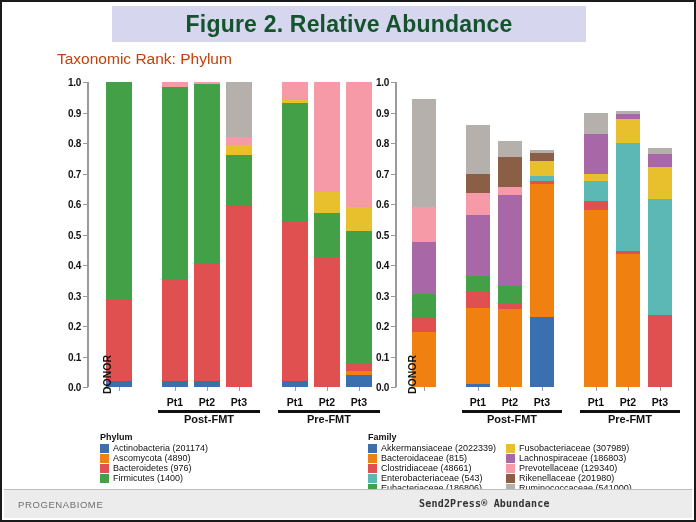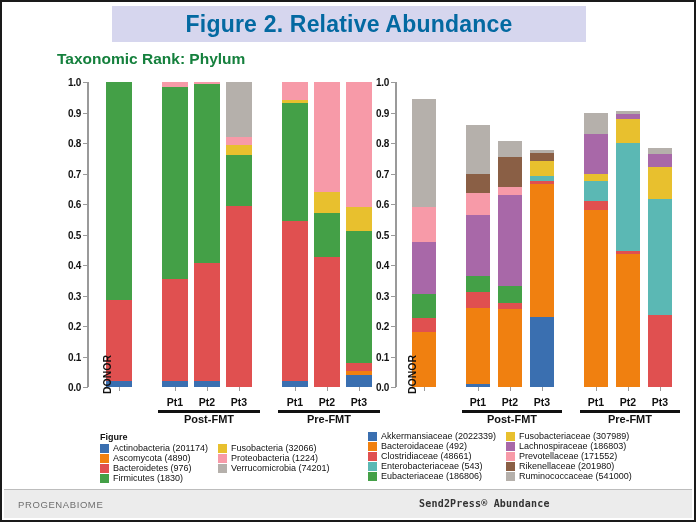--- a/index.html
+++ b/index.html
@@ -16,27 +16,27 @@
     background:#ffffff;
   }
 
   
   #titlebar{
     position:absolute;left:110px;top:4px;width:474px;height:36px;
     background:#d6d6ee;
     display:flex;align-items:center;justify-content:center;
   }
   #titlebar .ttxt{
-    font-size:23px;font-weight:bold;color:#0369a1;letter-spacing:0.2px;
+    font-size:23px;font-weight:bold;color:#14532d;letter-spacing:0.2px;
     white-space:nowrap;
   }
 
   
   .panel-heading{
-    position:absolute;font-size:15.5px;font-weight:bold;color:#15803d;
+    position:absolute;font-size:15.5px;font-weight:normal;color:#c2410c;
     white-space:nowrap;
   }
 
   
   .chart{position:absolute;}
   .plotarea{position:absolute;left:0;top:0;}
 
   .axis-line{
     position:absolute;background:#9a9a9a;
   }
@@ -296,67 +296,54 @@
       <div class="xlabel" style="left: 217px; top: 322px; width: 34px;">Pt1</div>
       <div class="xlabel" style="left: 249px; top: 322px; width: 34px;">Pt2</div>
       <div class="xlabel" style="left: 281px; top: 322px; width: 34px;">Pt3</div>
       <div class="group-rule" style="left: 100px; top: 336px; width: 100px;"></div>
       <div class="group-label" style="left: 100px; top: 339px; width: 100px;">Post-FMT</div>
       <div class="group-rule" style="left: 218px; top: 336px; width: 100px;"></div>
       <div class="group-label" style="left: 218px; top: 339px; width: 100px;">Pre-FMT</div>
     </div>
 
   <div class="legend" id="legend-phylum" style="left:98px;top:430px;">
-    <div class="legend-title">Figure</div>
+    <div class="legend-title">Phylum</div>
     <div class="legend-cols">
         <div class="legend-col">
           <div class="legend-row">
             <span class="legend-swatch" style="background: rgb(58, 111, 176);"></span>
             <span class="legend-text">Actinobacteria (201174)</span>
           </div>
           <div class="legend-row">
             <span class="legend-swatch" style="background: rgb(240, 128, 16);"></span>
             <span class="legend-text">Ascomycota (4890)</span>
           </div>
           <div class="legend-row">
             <span class="legend-swatch" style="background: rgb(224, 80, 80);"></span>
             <span class="legend-text">Bacteroidetes (976)</span>
           </div>
           <div class="legend-row">
             <span class="legend-swatch" style="background: rgb(68, 160, 71);"></span>
-            <span class="legend-text">Firmicutes (1830)</span>
-          </div>
-        </div>
-        <div class="legend-col">
-          <div class="legend-row">
-            <span class="legend-swatch" style="background: rgb(232, 192, 46);"></span>
-            <span class="legend-text">Fusobacteria (32066)</span>
-          </div>
-          <div class="legend-row">
-            <span class="legend-swatch" style="background: rgb(247, 154, 168);"></span>
-            <span class="legend-text">Proteobacteria (1224)</span>
-          </div>
-          <div class="legend-row">
-            <span class="legend-swatch" style="background: rgb(181, 176, 171);"></span>
-            <span class="legend-text">Verrucomicrobia (74201)</span>
+            <span class="legend-text">Firmicutes (1400)</span>
           </div>
         </div>
       </div>
   </div>
 
   <div class="legend" id="legend-family" style="left:366px;top:430px;">
+    <div class="legend-title">Family</div>
     <div class="legend-cols">
         <div class="legend-col">
           <div class="legend-row">
             <span class="legend-swatch" style="background: rgb(58, 111, 176);"></span>
             <span class="legend-text">Akkermansiaceae (2022339)</span>
           </div>
           <div class="legend-row">
             <span class="legend-swatch" style="background: rgb(240, 128, 16);"></span>
-            <span class="legend-text">Bacteroidaceae (492)</span>
+            <span class="legend-text">Bacteroidaceae (815)</span>
           </div>
           <div class="legend-row">
             <span class="legend-swatch" style="background: rgb(224, 80, 80);"></span>
             <span class="legend-text">Clostridiaceae (48661)</span>
           </div>
           <div class="legend-row">
             <span class="legend-swatch" style="background: rgb(91, 184, 180);"></span>
             <span class="legend-text">Enterobacteriaceae (543)</span>
           </div>
           <div class="legend-row">
@@ -368,21 +355,21 @@
           <div class="legend-row">
             <span class="legend-swatch" style="background: rgb(232, 192, 46);"></span>
             <span class="legend-text">Fusobacteriaceae (307989)</span>
           </div>
           <div class="legend-row">
             <span class="legend-swatch" style="background: rgb(168, 104, 168);"></span>
             <span class="legend-text">Lachnospiraceae (186803)</span>
           </div>
           <div class="legend-row">
             <span class="legend-swatch" style="background: rgb(247, 154, 168);"></span>
-            <span class="legend-text">Prevotellaceae (171552)</span>
+            <span class="legend-text">Prevotellaceae (129340)</span>
           </div>
           <div class="legend-row">
             <span class="legend-swatch" style="background: rgb(138, 95, 69);"></span>
             <span class="legend-text">Rikenellaceae (201980)</span>
           </div>
           <div class="legend-row">
             <span class="legend-swatch" style="background: rgb(181, 176, 171);"></span>
             <span class="legend-text">Ruminococcaceae (541000)</span>
           </div>
         </div>

